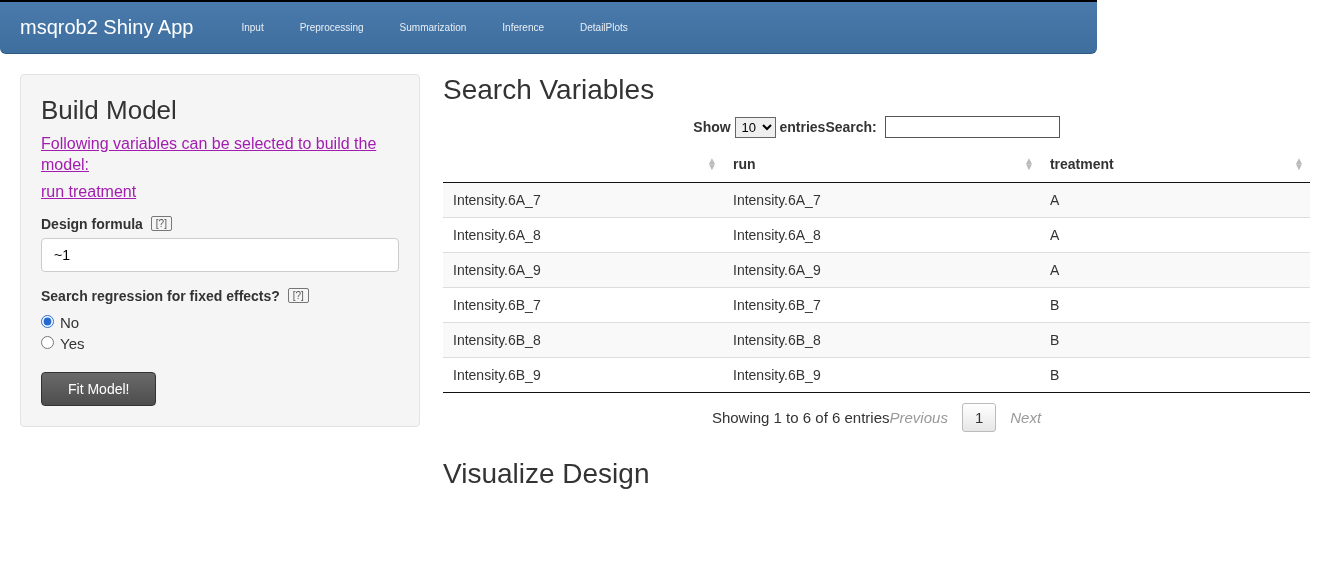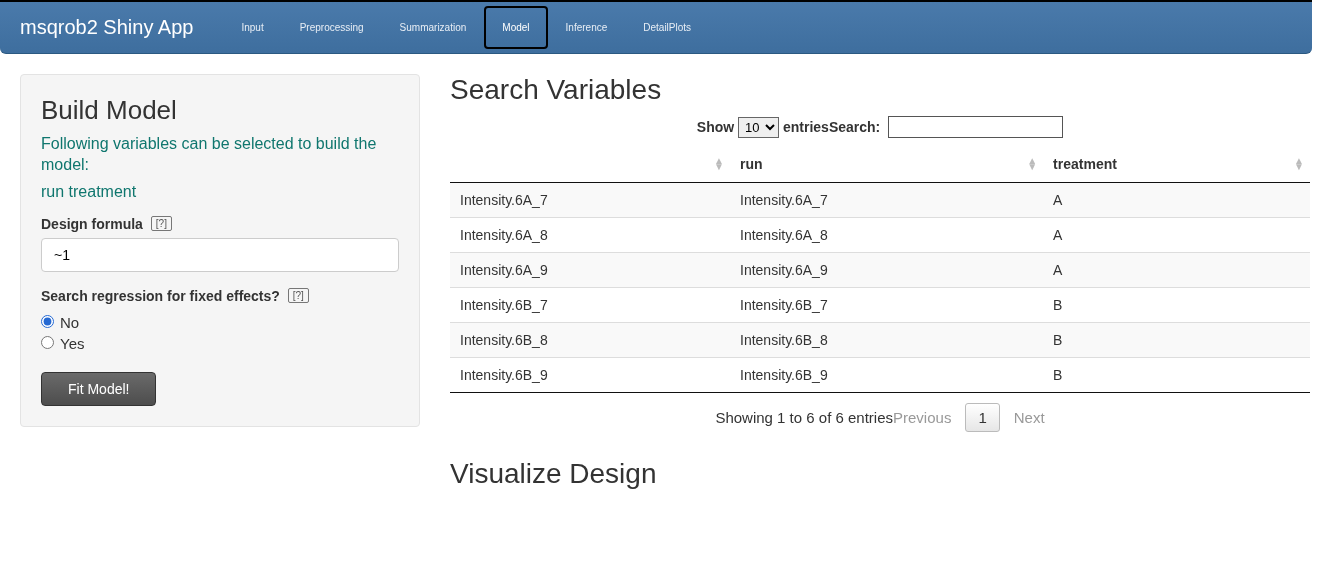--- a/index.html
+++ b/index.html
@@ -1,25 +1,25 @@
 <!DOCTYPE html>
 <html><head>
 <meta charset="utf-8">
 <style>
   * { box-sizing: border-box; margin: 0; padding: 0; }
   body { font-family: "Helvetica Neue", Helvetica, Arial, sans-serif; font-size: 14px; color: #333; background: #fff; width: 1330px; }
-  .navbar { background: linear-gradient(#4a7aab,#3e6e9e); border-top: 2px solid #000; border-bottom: 1px solid #2b5981; height: 54px; display: flex; align-items: center; padding: 0 20px; border-radius: 0 0 6px 6px; width: 1312px; margin-left:0; }
+  .navbar { background: linear-gradient(#4a7aab,#3e6e9e); border-top: 2px solid #000; border-bottom: 1px solid #2b5981; height: 54px; display: flex; align-items: center; padding: 0 20px; border-radius: 0 0 6px 6px; width: 1097px; margin-left:0; }
   .navbar .brand { color: #fff; font-size: 20px; margin-right: 30px; }
   .navbar ul { list-style: none; display: flex; }
   .navbar li a { display: block; padding: 16px 18px; color: #e8eef5; text-decoration: none; font-size: 10px; }
   .navbar li.active a { color: #fff; border: 2px solid #000; border-radius: 4px; padding: 14px 16px; font-weight: 500; }
-  .container { display: flex; padding: 20px; gap: 30px; }
+  .container { display: flex; padding: 20px; gap: 23px; }
   .sidebar-panel { width: 400px; background: #f5f5f5; border: 1px solid #e3e3e3; border-radius: 4px; padding: 20px; align-self: flex-start; }
   .sidebar-panel h3 { font-size: 26px; font-weight: 500; margin-bottom: 8px; }
-  .sidebar-panel p { font-size: 16px; color: #0f766e; line-height: 1.3; }
+  .sidebar-panel p { font-size: 16px; color: #a21caf; line-height: 1.3; text-decoration: underline; }
   .sidebar-panel .vars { font-size: 16px; margin-top: 6px; margin-bottom: 14px; }
   .form-label { font-weight: 700; font-size: 14px; display: inline-block; margin-bottom: 6px; }
   .help-badge { display: inline-block; border: 1px solid #777; border-radius: 2px; font-size: 10px; padding: 1px 4px; color: #555; margin-left: 4px; vertical-align: 2px; cursor: help; }
   .text-input { width: 100%; padding: 8px 12px; font-size: 14px; border: 1px solid #ccc; border-radius: 4px; background: #fff; margin-bottom: 16px; }
   .radio-group label { display: block; font-weight: 400; font-size: 15px; margin: 4px 0; }
   .radio-group input { margin-right: 6px; accent-color: #2468d2; }
   .action-btn { background: linear-gradient(#6a6a6a,#4d4d4d); color: #fff; border: 1px solid #333; border-radius: 4px; padding: 8px 26px; font-size: 14px; cursor: pointer; margin-top: 16px; }
   .main-panel { flex: 1; }
   .main-panel h2 { font-size: 28px; font-weight: 500; margin-bottom: 10px; }
   .dt-top { display: flex; justify-content: center; align-items: center; font-weight: 700; font-size: 14px; margin-bottom: 8px; }
@@ -27,41 +27,38 @@
   .dt-top .search input { border: 1px solid #555; width: 175px; height: 22px; padding: 2px 4px; margin-left: 4px; }
   table.data { width: 100%; border-collapse: collapse; }
   table.data thead th { text-align: left; font-weight: 700; padding: 10px 18px 10px 10px; border-bottom: 1px solid #111; position: relative; }
   table.data thead th:first-child { width: 280px; }
   table.data thead th .sort { position: absolute; right: 6px; top: 50%; transform: translateY(-50%); font-size: 10px; color: #bbb; line-height: 6px; }
   table.data tbody td { padding: 9px 10px; border-top: 1px solid #ddd; }
   table.data tbody tr:nth-child(odd) { background: #f9f9f9; }
   table.data tbody tr:last-child td { border-bottom: 1px solid #111; }
   .dt-bottom { display: flex; justify-content: center; align-items: center; margin-top: 10px; font-size: 15px; color: #333; }
   .paginate { display: flex; align-items: center; gap: 14px; }
-  .paginate .disabled { color: #999; }
+  .paginate .disabled { color: #999; font-style: italic; }
   .paginate .page-btn { border: 1px solid #bbb; background: linear-gradient(#fff,#e6e6e6); padding: 5px 12px; border-radius: 3px; cursor: pointer; }
   .vis-heading { font-size: 28px; font-weight: 500; margin-top: 26px; }
 </style>
 </head>
 <body>
 
 <nav class="navbar">
   <span class="brand">msqrob2 Shiny App</span>
   <ul>
     <li>
         <a href="#">Input</a>
       </li>
     <li>
         <a href="#">Preprocessing</a>
       </li>
     <li>
         <a href="#">Summarization</a>
-      </li>
-    <li class="active">
-        <a href="#">Model</a>
       </li>
     <li>
         <a href="#">Inference</a>
       </li>
     <li>
         <a href="#">DetailPlots</a>
       </li>
   </ul>
 </nav>
 

